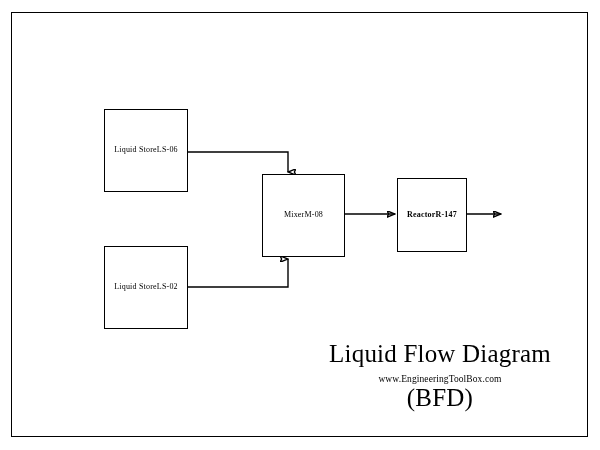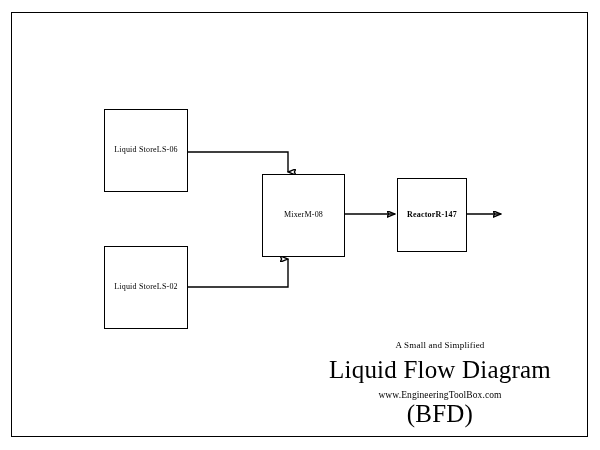--- a/index.html
+++ b/index.html
@@ -132,19 +132,18 @@
     <div class="line1">Mixer</div>
     <div class="line2">M-08</div>
   </div>
 
   <div class="node" id="node-reactor">
     <div class="line1">Reactor</div>
     <div class="line2">R-147</div>
   </div>
 
   <div id="titleblock">
-    <div id="subtitle">A Small and Simplified</div>
     <div id="maintitle">Liquid Flow Diagram</div>
     <div id="credit">www.EngineeringToolBox.com</div>
     <div id="abbrev">(BFD)</div>
   </div>
 
 </div>
 
 </body></html>

